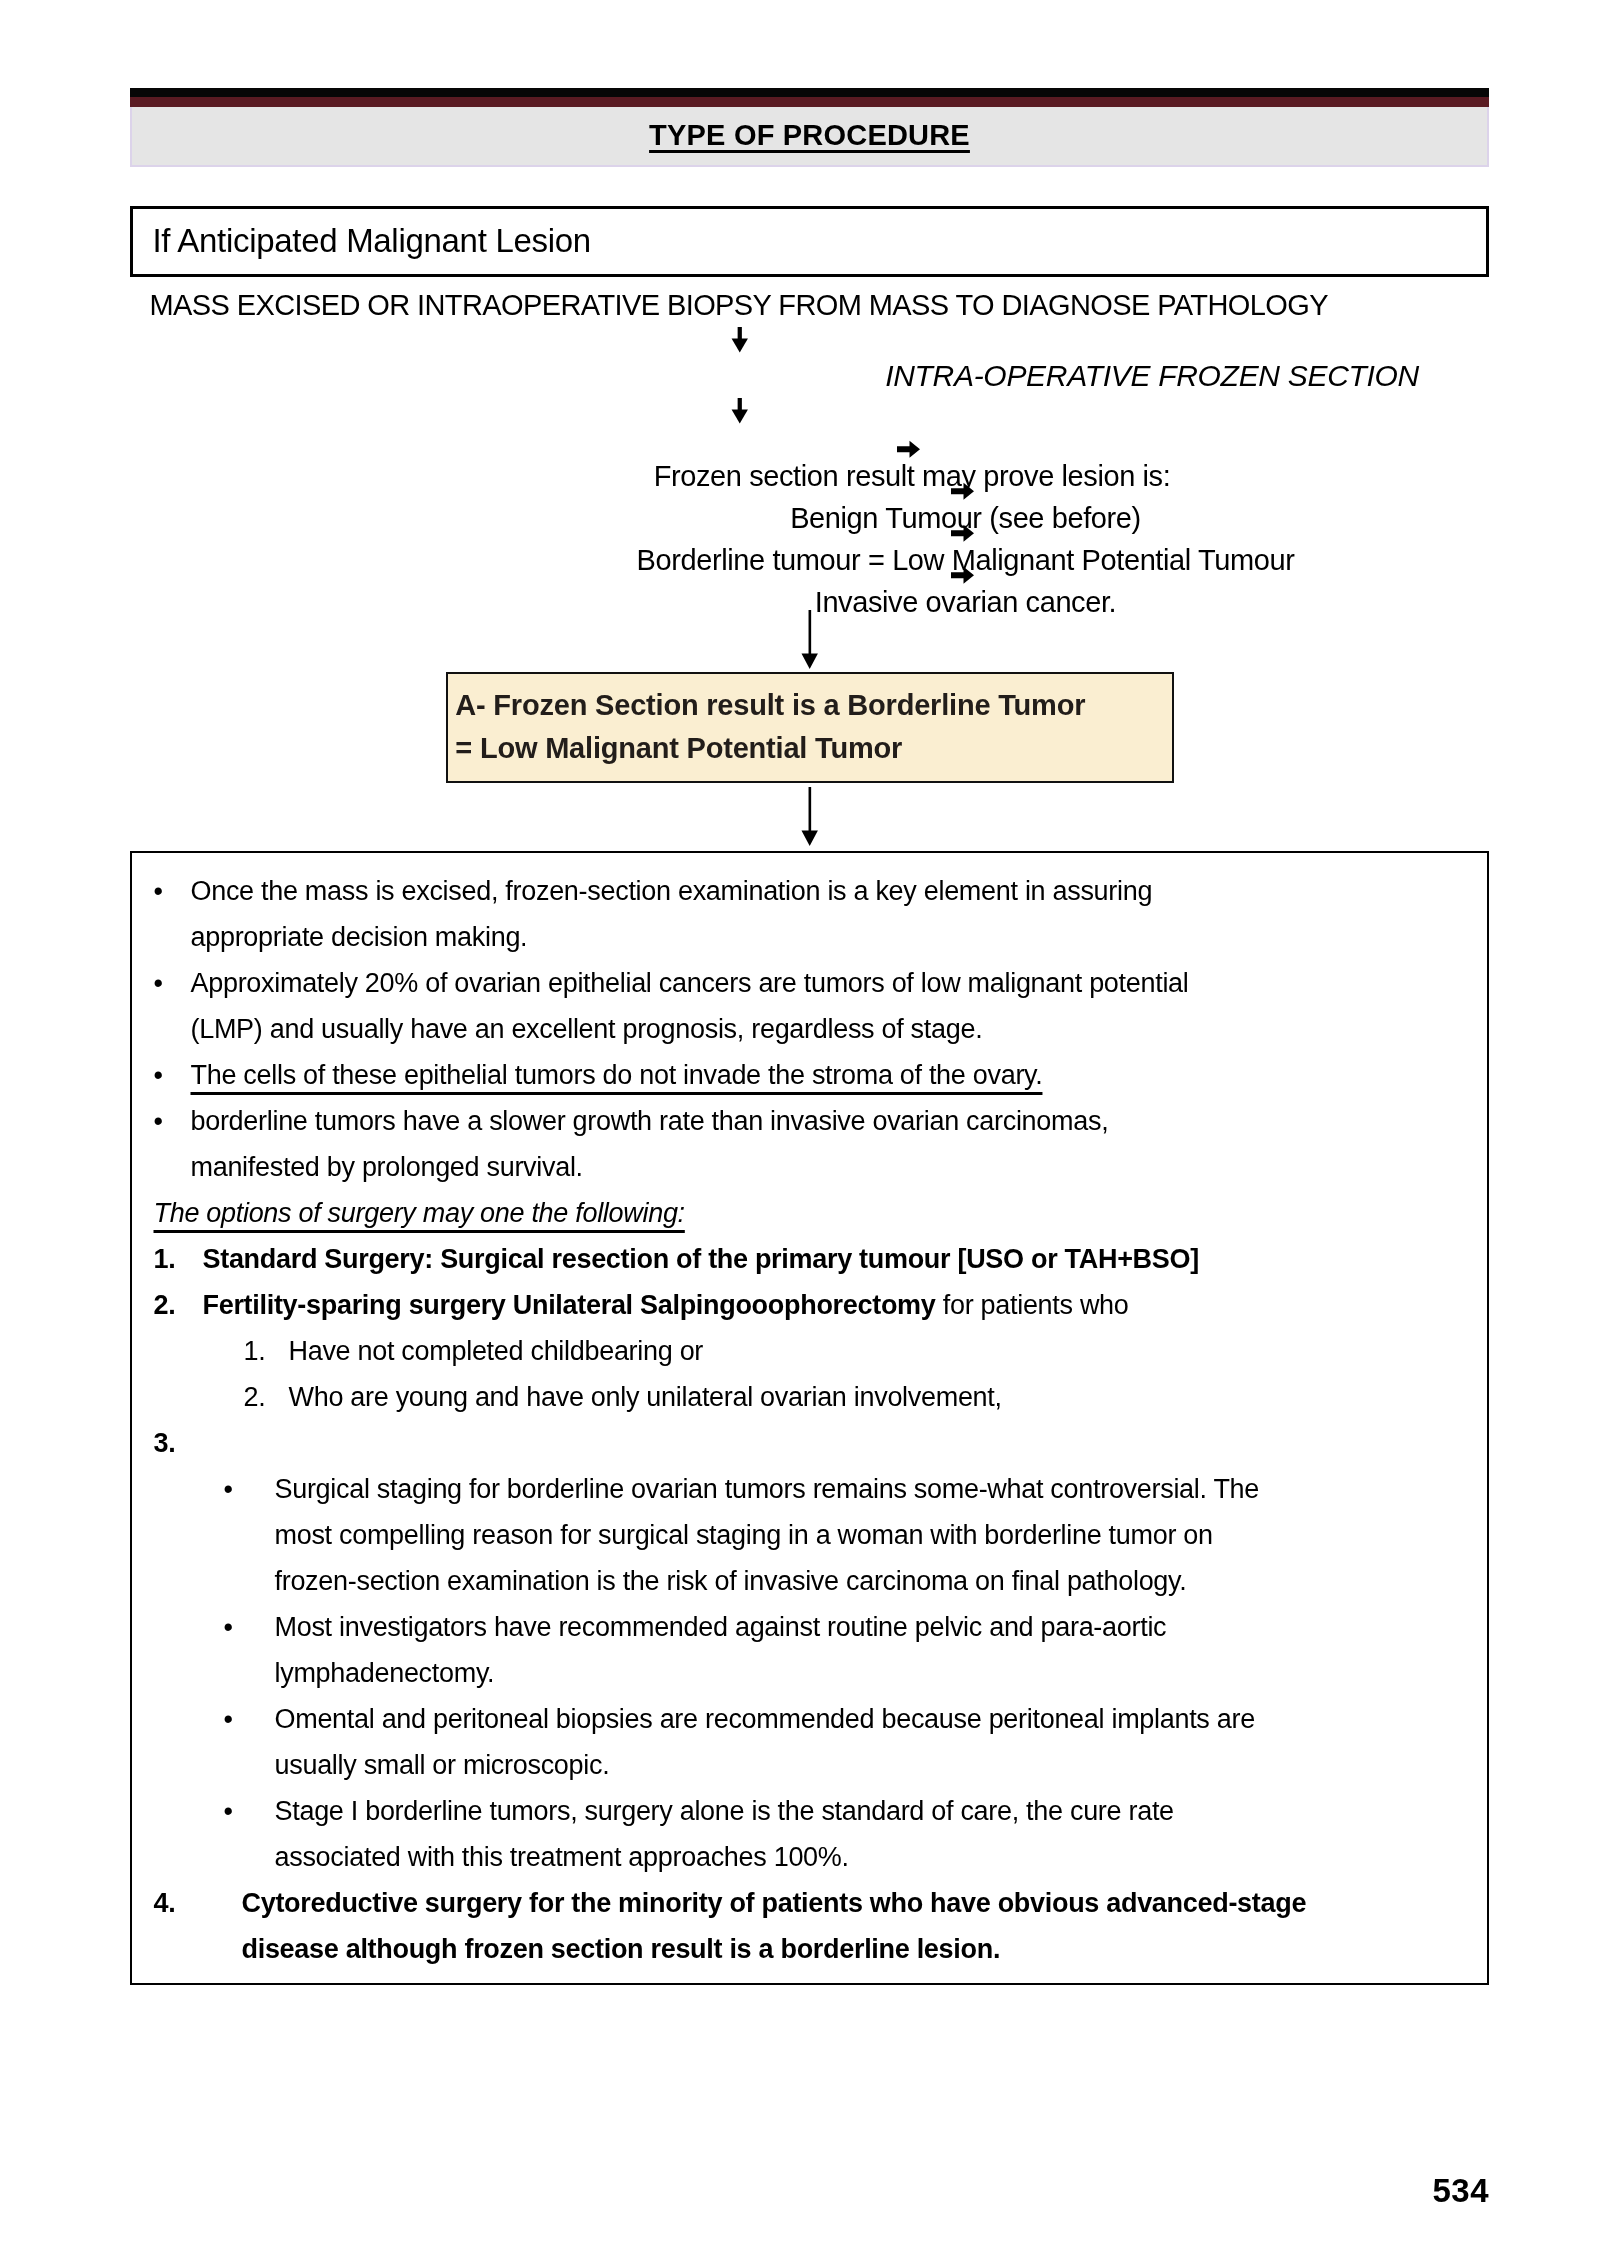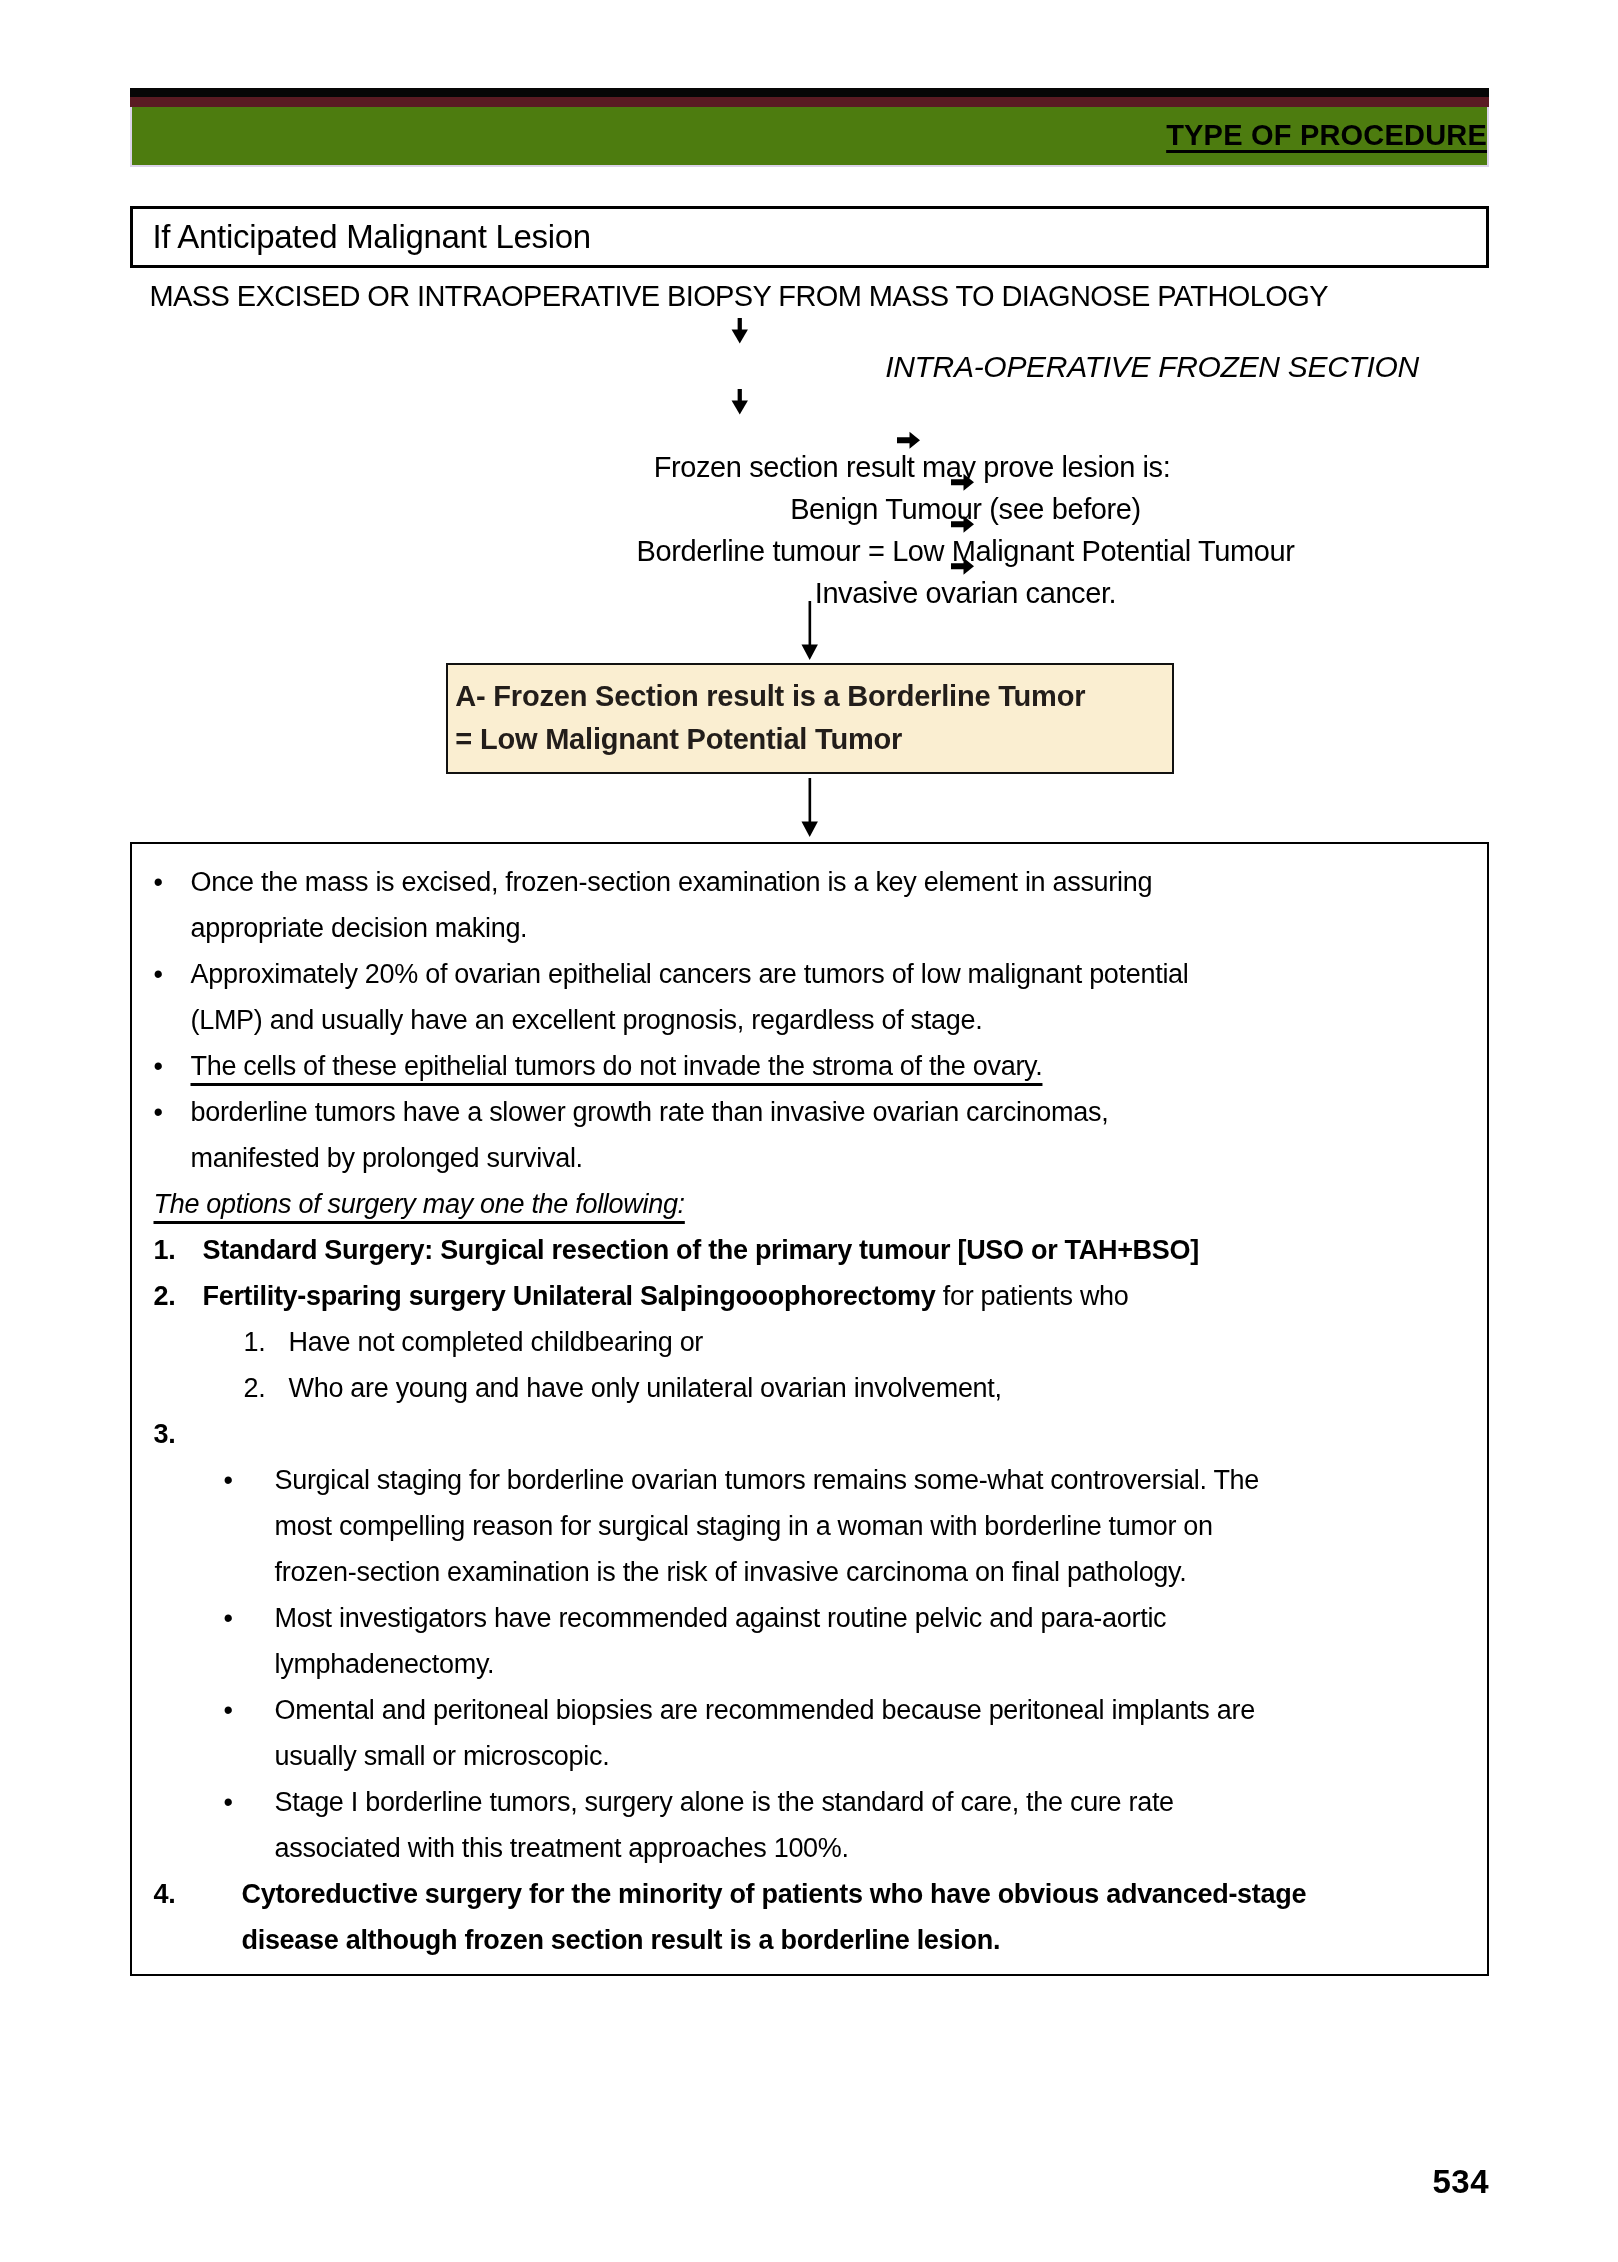--- a/index.html
+++ b/index.html
@@ -21,21 +21,21 @@
     border: 2px solid #dcd3ea; border-top: none;
     display: flex; align-items: center; justify-content: center;
   }
   .pink-band .t {
     font-weight: bold; font-size: 29px; letter-spacing: 0.2px;
     text-decoration: underline; text-decoration-thickness: 2.9px; text-underline-offset: 4.9px;
   }
 
   
   .sec-box {
-    margin-top: 39px; border: 3.9px solid #000; height: 62px;
+    margin-top: 39px; border: 3.9px solid #000; height: 71px;
     display: flex; align-items: center; padding-left: 19.5px;
     font-size: 33px; letter-spacing: -0.3px;
   }
 
   .mass { margin-top: 12.7px; font-size: 29px; padding-left: 19.5px; letter-spacing: -0.6px; white-space: nowrap; }
 
   .carrow { text-align: center; position: relative; left: -70px; margin-top: 4.9px; height: 28px; }
   .intra  { text-align: right; position: relative; left: -70px; font-style: italic; font-size: 30px; margin-top: 4px; letter-spacing: -0.3px; }
 
   .alist { margin-top: 11.7px; font-size: 29px; letter-spacing: -0.4px; }
@@ -77,21 +77,21 @@
 
   svg { fill: #000; display: inline-block; }
 </style>
 </head>
 <body>
 
 <div class="content">
 
   <div class="bar-black"></div>
   <div class="bar-maroon" style="background: rgb(90, 27, 35);"></div>
-  <div class="pink-band" style="background: #4d7c0f; justify-content: flex-end;">
+  <div class="pink-band" style="background: #e5e5e5;">
     <span class="t">TYPE OF PROCEDURE</span>
   </div>
 
   <div class="sec-box">
     <span>If Anticipated Malignant Lesion</span>
   </div>
 
   <div class="mass">MASS EXCISED OR INTRAOPERATIVE BIOPSY FROM MASS TO DIAGNOSE PATHOLOGY</div>
 
   <div class="carrow">

